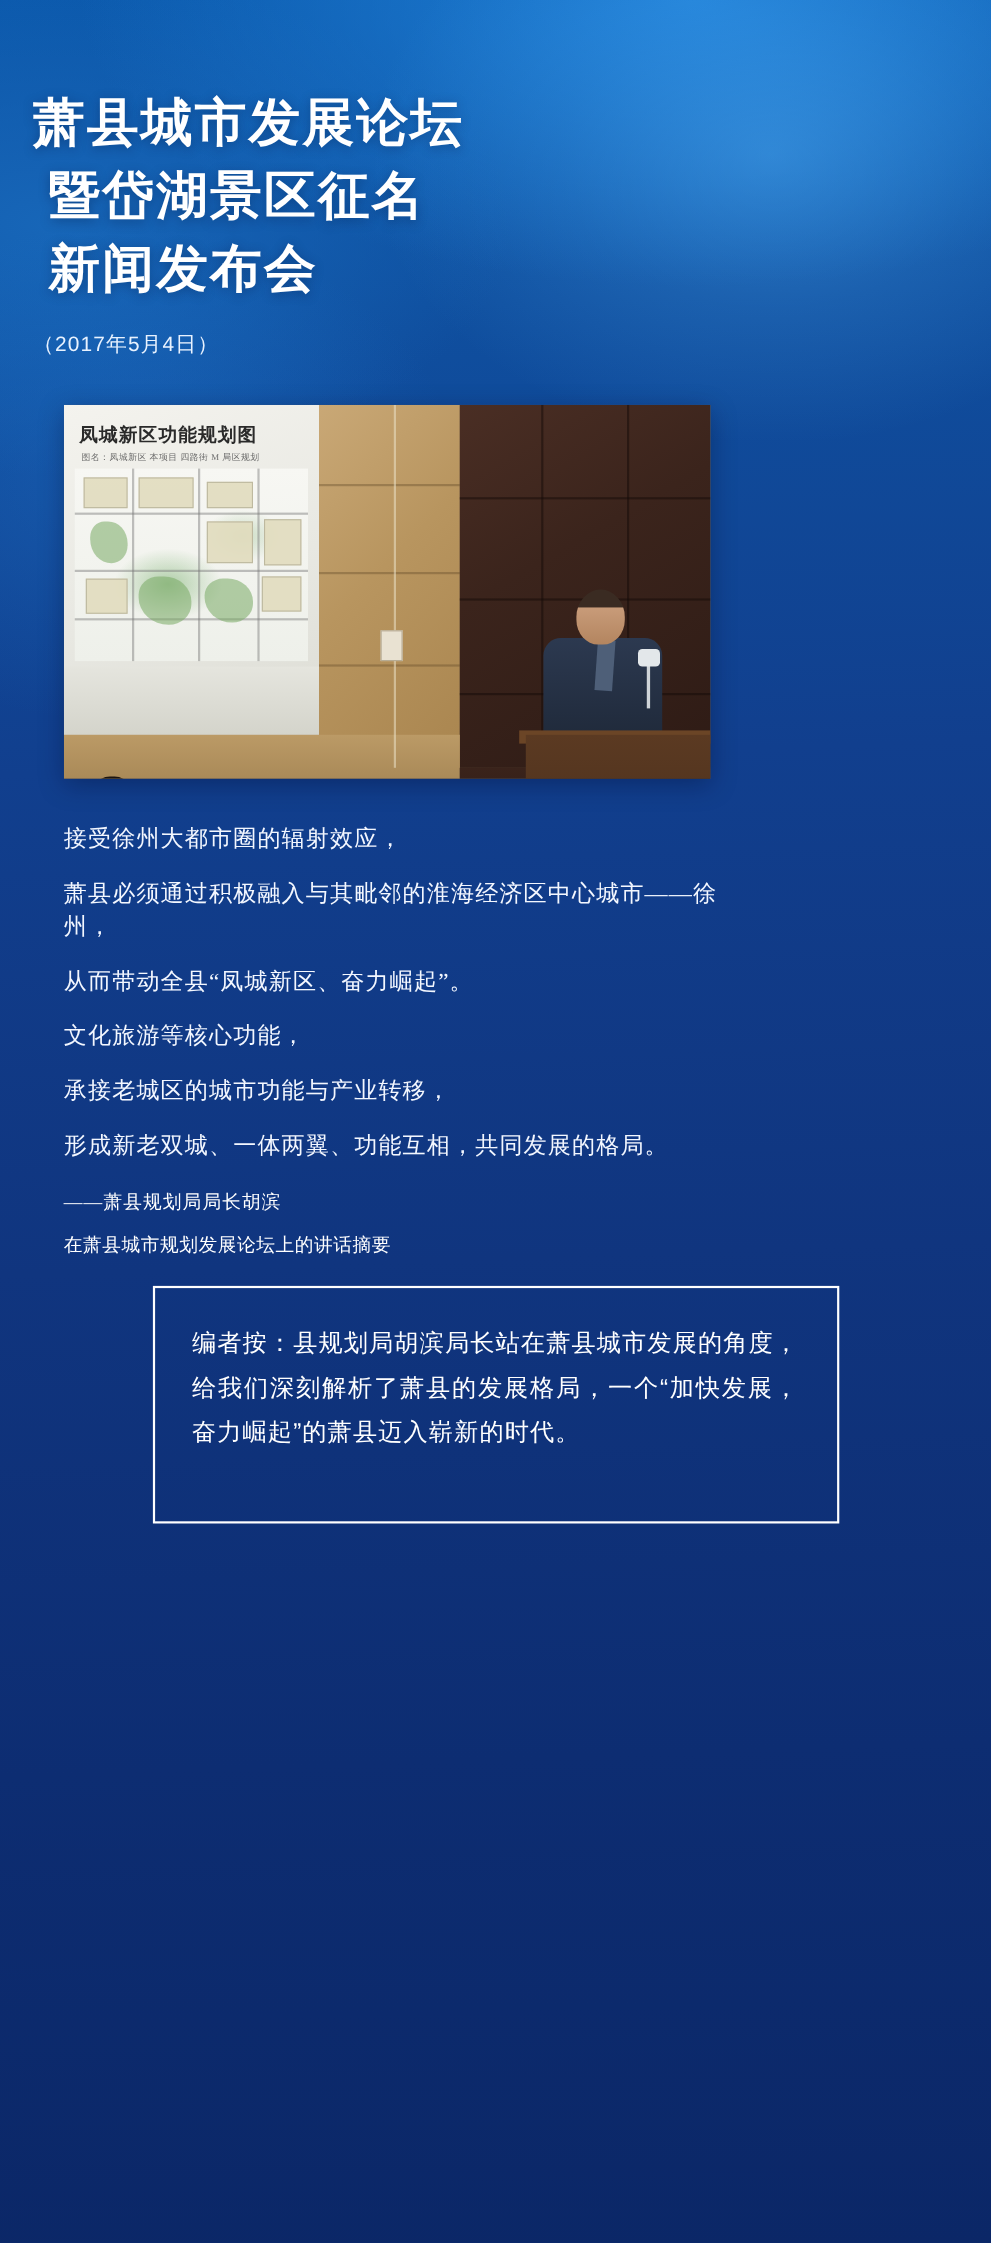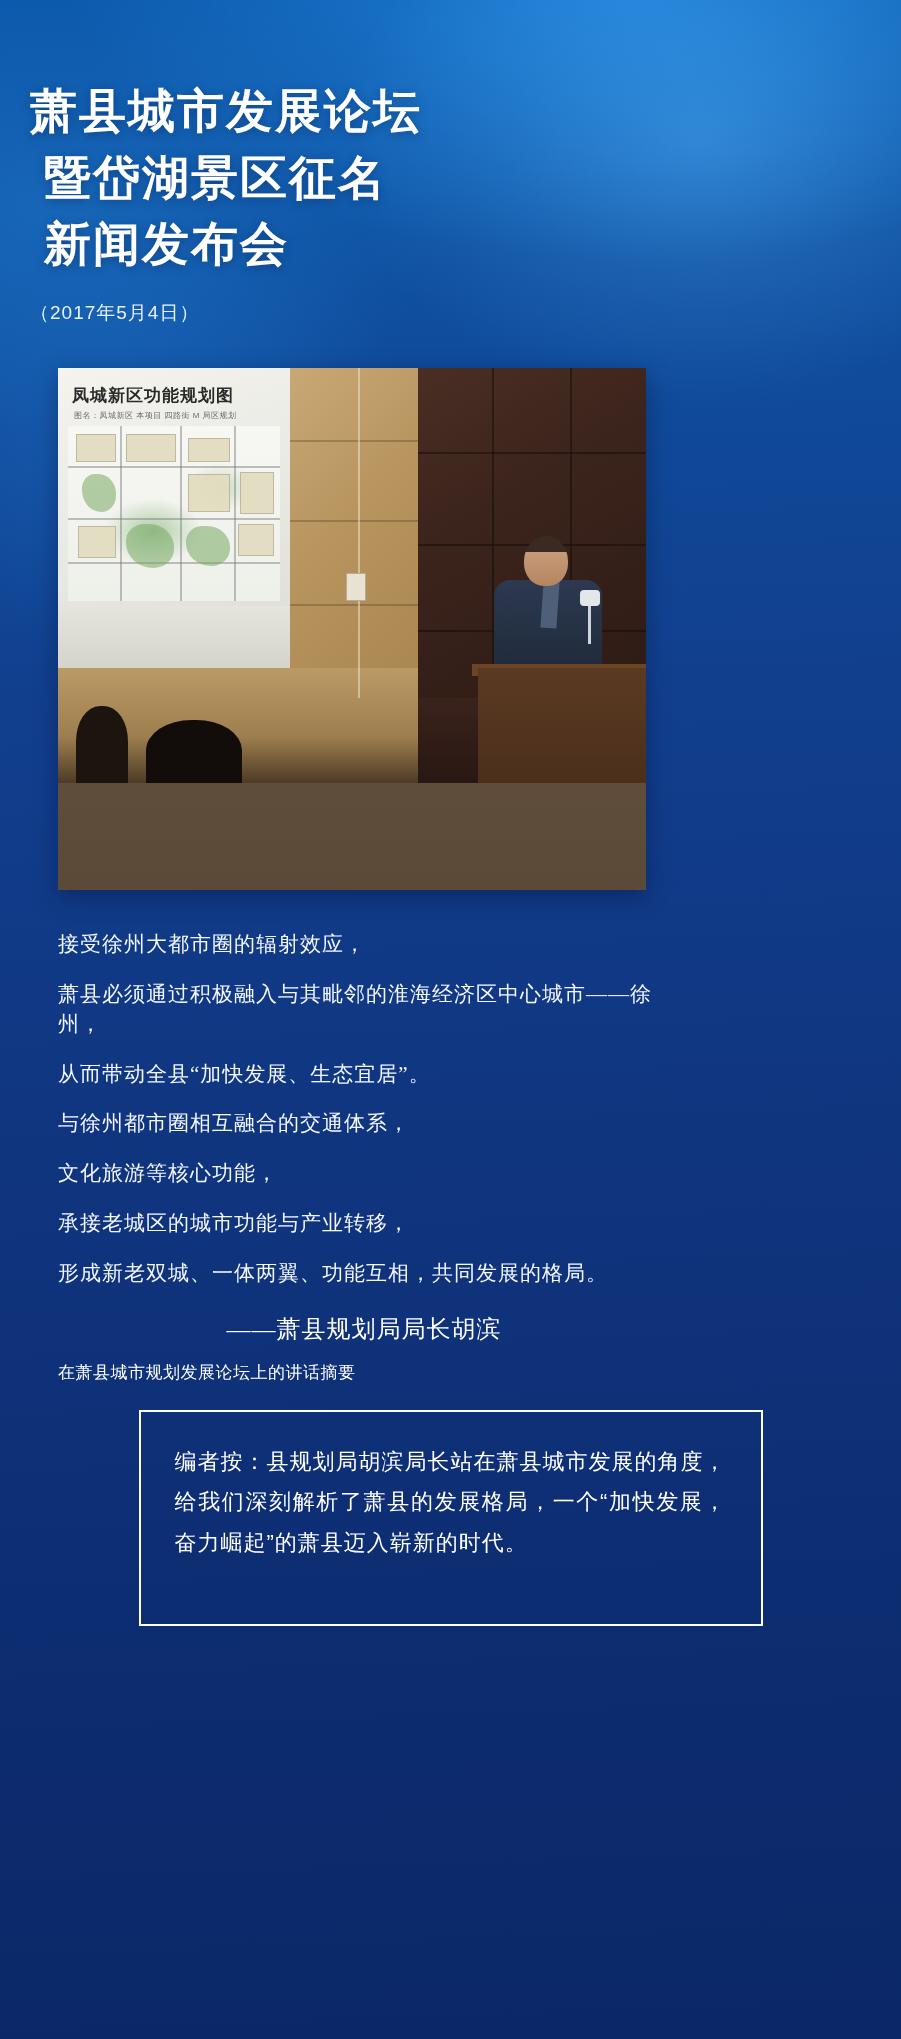--- a/index.html
+++ b/index.html
@@ -65,23 +65,24 @@
     margin-top: 22px;
     color: #e8f2ff;
     font-size: 19px;
     letter-spacing: 1px;
   }
 
   .photo-wrap {
     position: relative;
     margin: 42px 0 0 58px;
     width: 588px;
-    height: 522px;
+    height: 340px;
     overflow: hidden;
     box-shadow: 0 6px 22px rgba(0,10,40,0.35);
+    font-family: Liberation Serif, serif;
   }
 
   
   .photo {
     position: absolute;
     inset: 0;
     background: linear-gradient(180deg, #6e5a44 0%, #5b4a38 100%);
     overflow: hidden;
   }
   
@@ -262,24 +263,24 @@
   .quote p {
     margin: 0 0 20px 0;
     font-family: "Liberation Serif", "DejaVu Serif", serif;
     font-size: 21px;
     line-height: 1.42;
     letter-spacing: 1px;
     color: #f3f7ff;
   }
   .quote .attrib {
     margin-top: 24px;
-    text-align: center;
+    text-align: left;
     padding-right: 8px;
     font-family: "Liberation Serif", "DejaVu Serif", serif;
-    font-size: 24px;
+    font-size: 17px;
     letter-spacing: 1px;
     color: #ffffff;
   }
   .subnote {
     margin: 16px 0 0 58px;
     font-size: 17px;
     color: #ffffff;
     letter-spacing: 0.5px;
   }
 
@@ -374,22 +375,21 @@
       </div>
 
       <div class="ph-audience-a"></div>
       <div class="ph-audience-b"></div>
     </div>
   </div>
 
   <div class="quote">
     <p>接受徐州大都市圈的辐射效应，</p>
     <p>萧县必须通过积极融入与其毗邻的淮海经济区中心城市——徐州，</p>
-    <p>从而带动全县“加快发展、生态宜居”。</p>
-    <p>与徐州都市圈相互融合的交通体系，</p>
+    <p>从而带动全县“凤城新区、奋力崛起”。</p>
     <p>文化旅游等核心功能，</p>
     <p>承接老城区的城市功能与产业转移，</p>
     <p>形成新老双城、一体两翼、功能互相，共同发展的格局。</p>
     <div class="attrib">——萧县规划局局长胡滨</div>
   </div>
 
   <div class="subnote">在萧县城市规划发展论坛上的讲话摘要</div>
 
   <div class="note-box">
     <p>编者按：县规划局胡滨局长站在萧县城市发展的角度，给我们深刻解析了萧县的发展格局，一个“加快发展，奋力崛起”的萧县迈入崭新的时代。</p>

